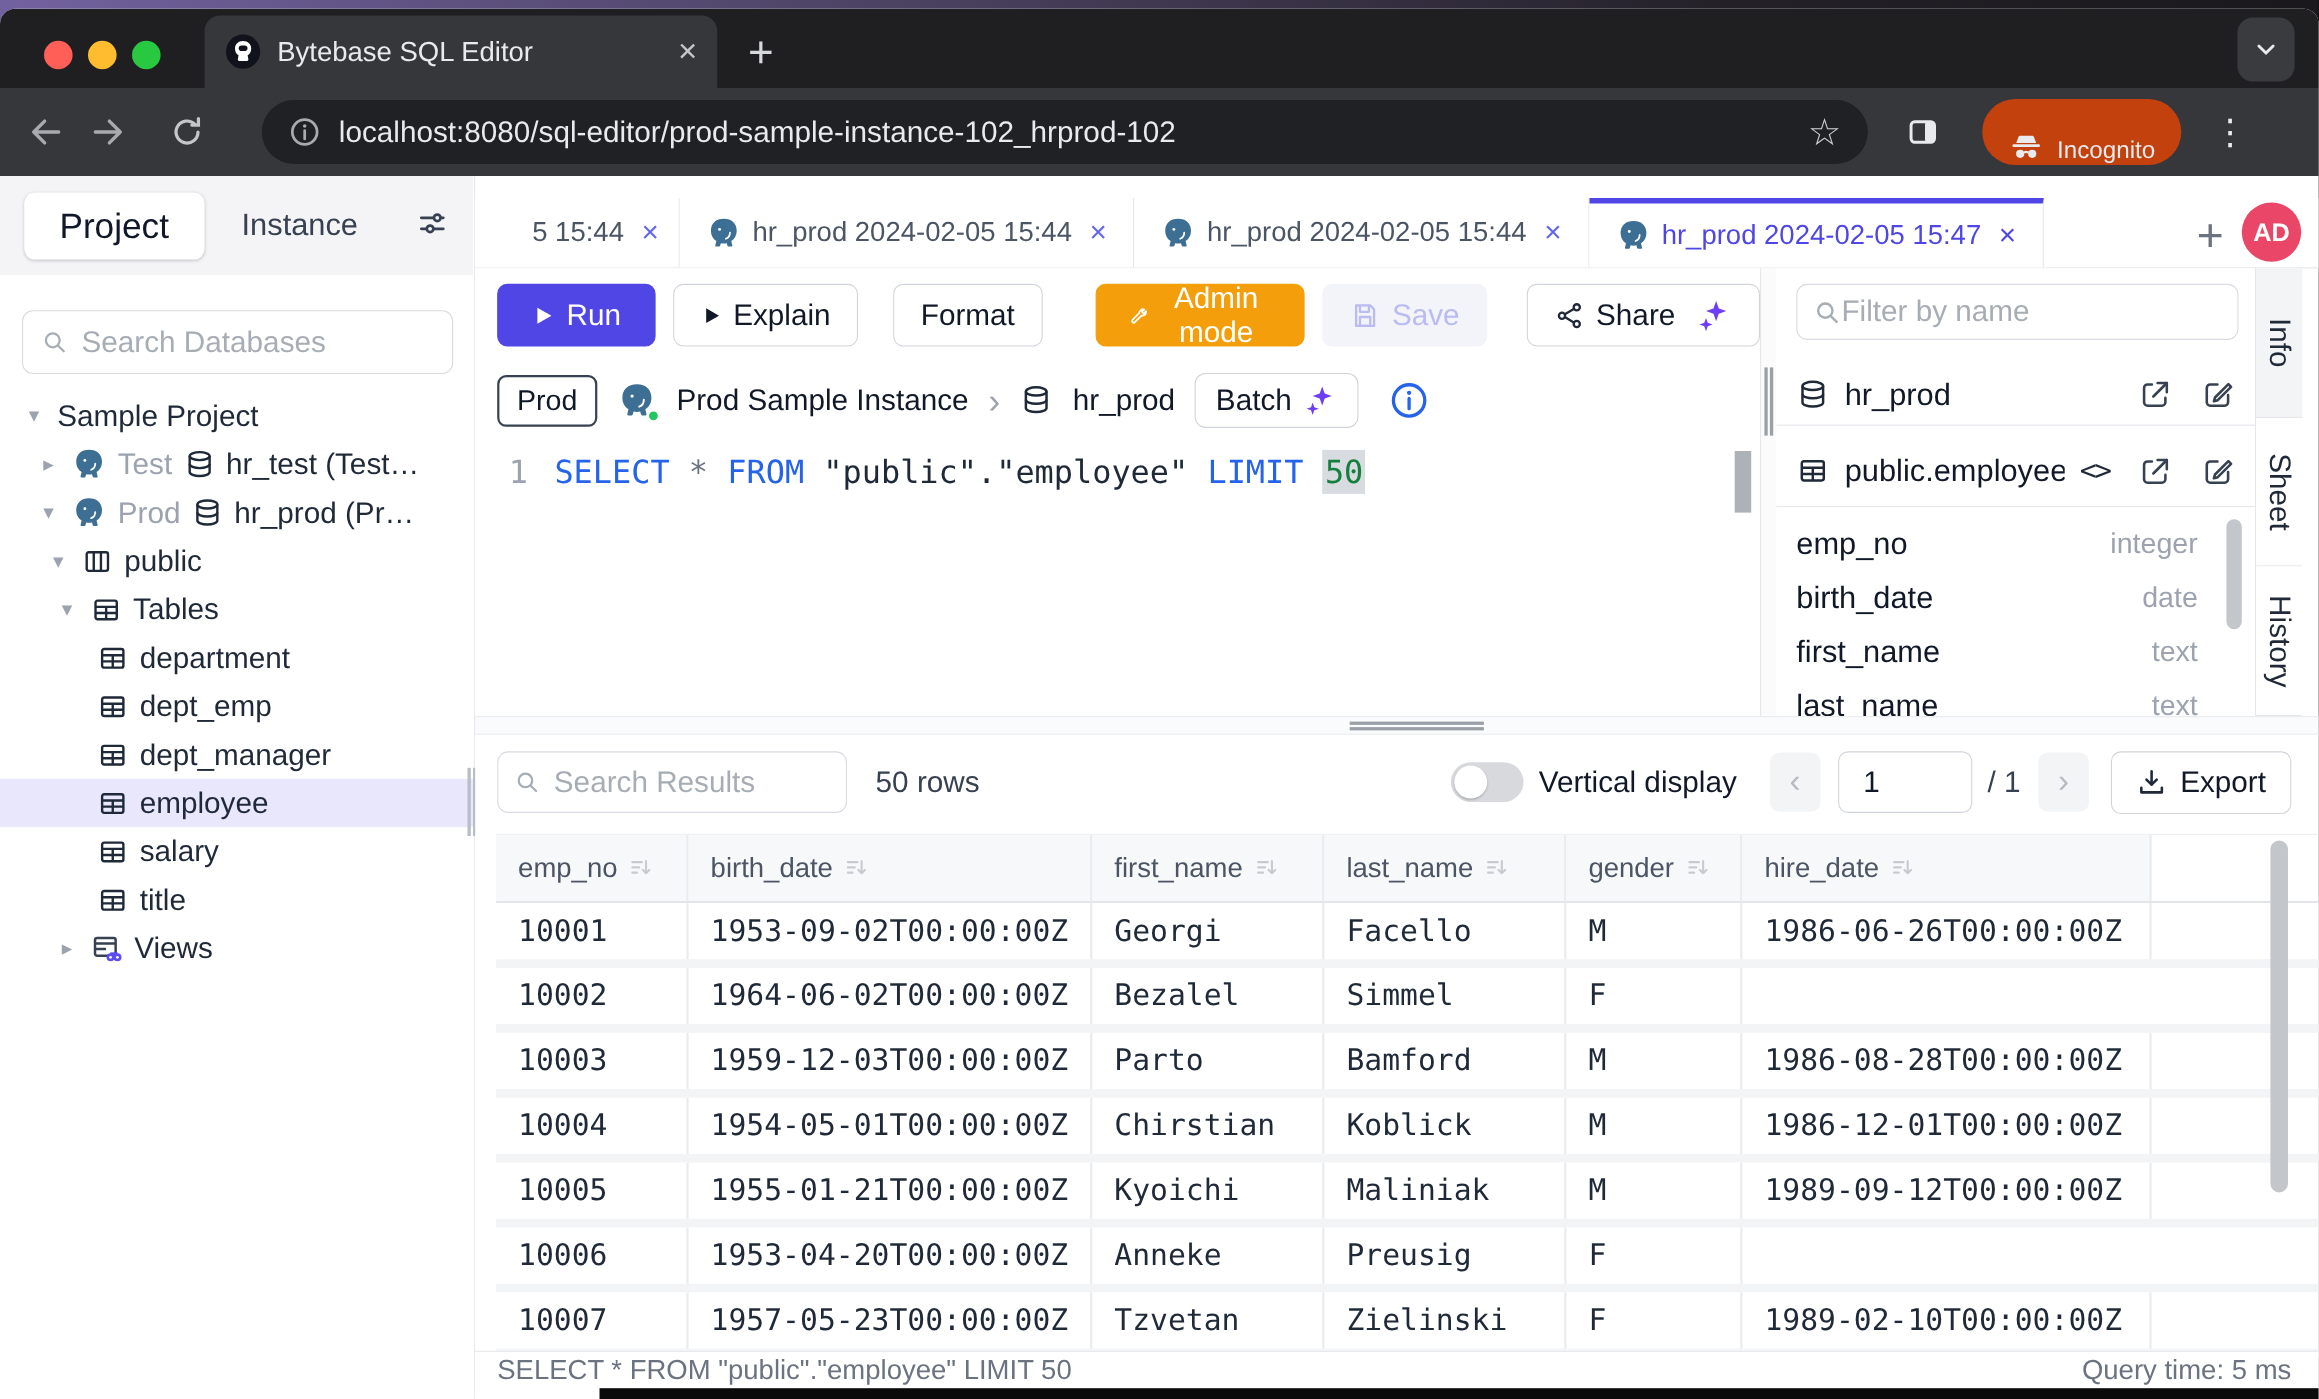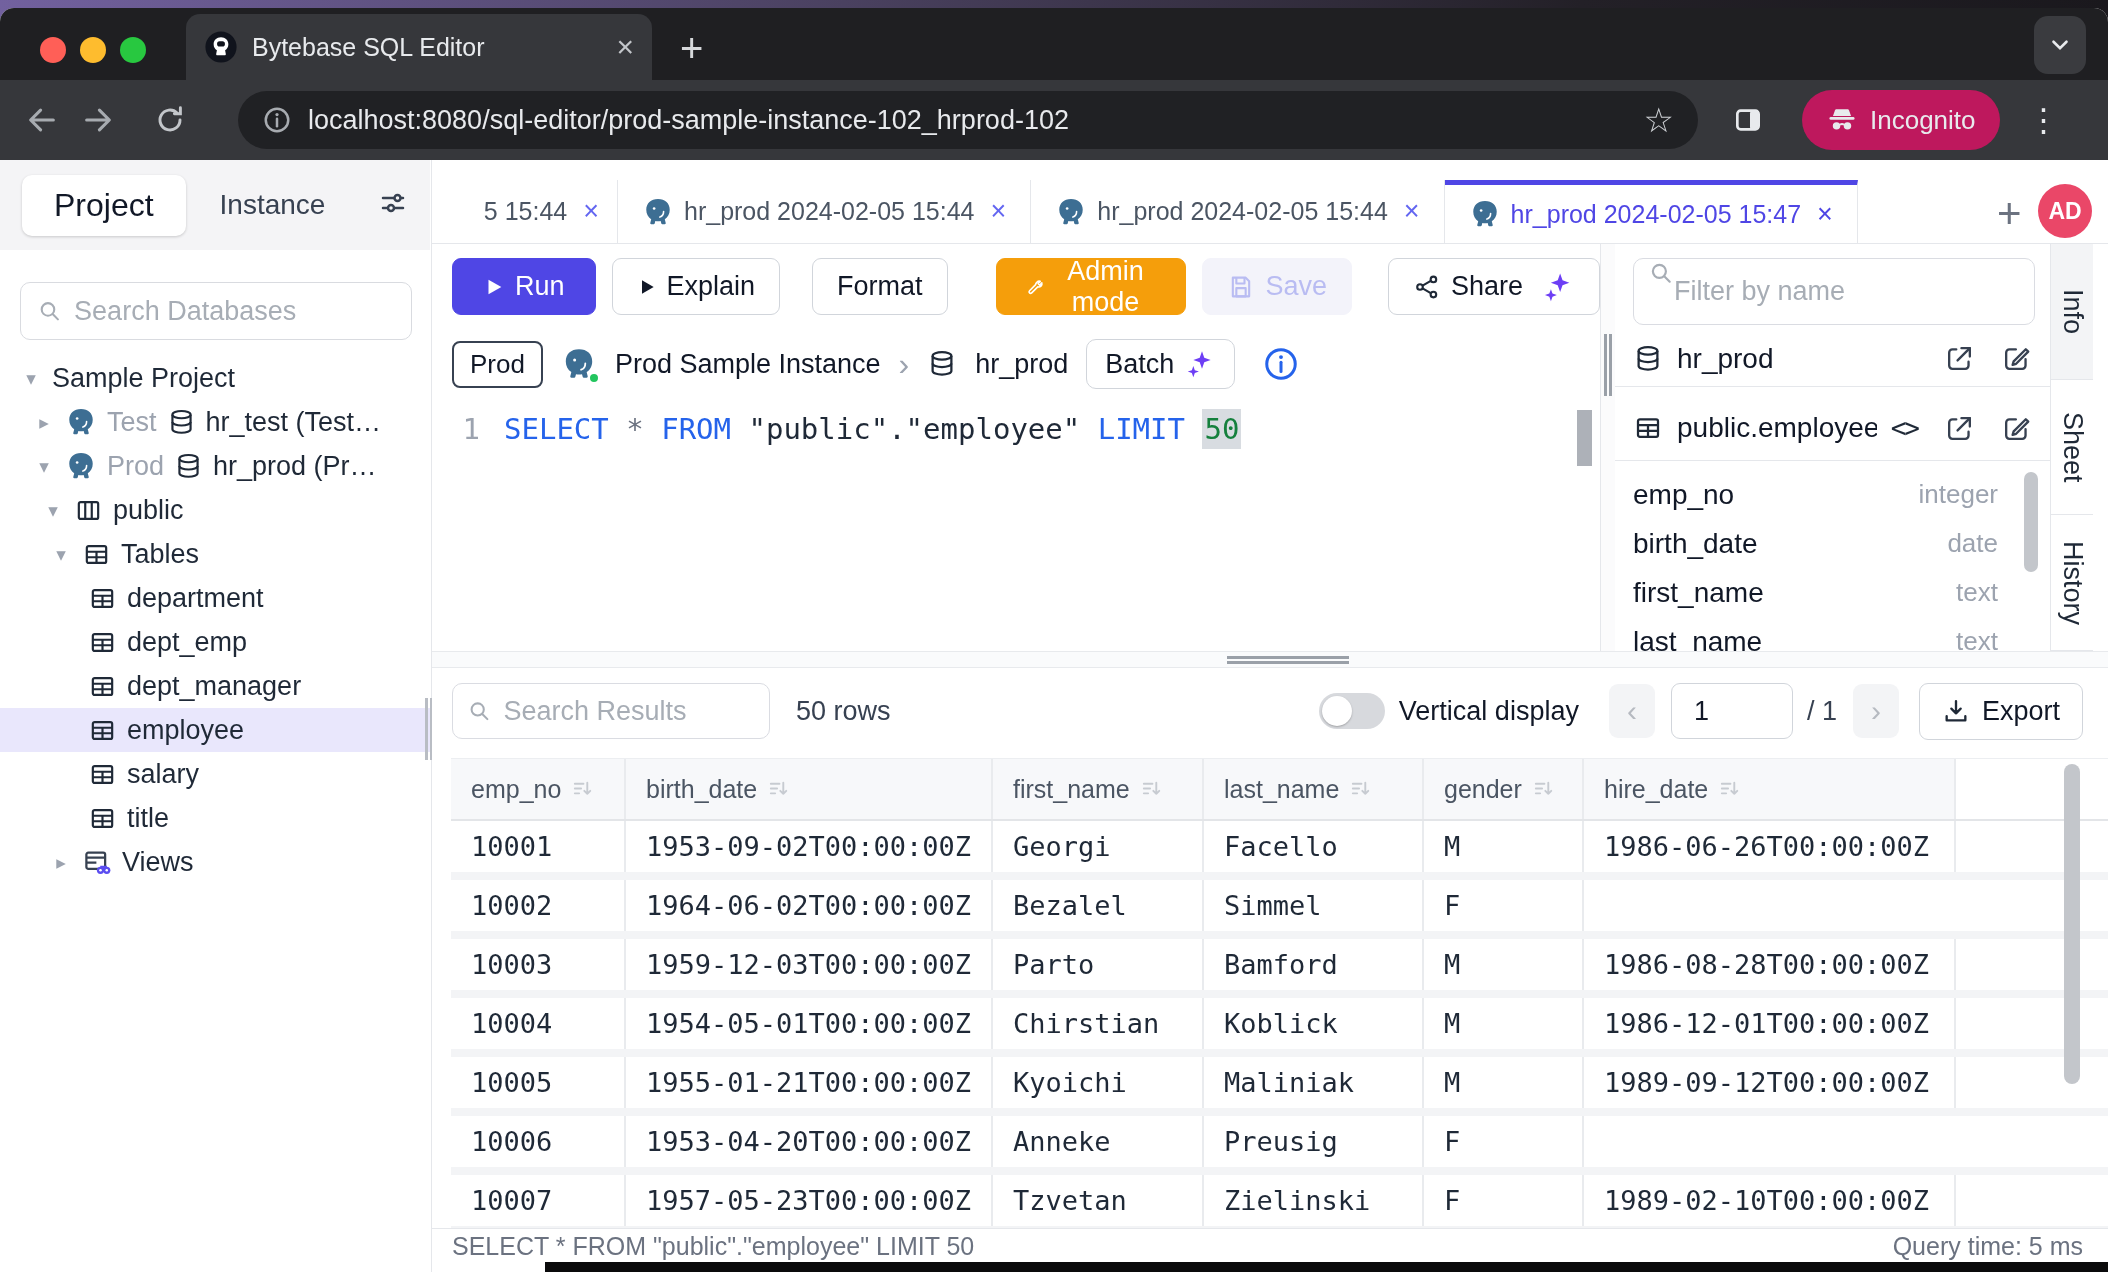--- a/index.html
+++ b/index.html
@@ -20,22 +20,22 @@
   .newtab{position:absolute;left:680px;top:18px;color:#d6d8db;font-size:40px;font-weight:300}
   .tabchev{position:absolute;right:22px;top:8px;width:52px;height:58px;background:#3a3b3f;
     border-radius:14px;display:flex;align-items:center;justify-content:center}
   .chrome-bar{position:absolute;top:72px;left:0;right:0;height:80px;background:#36373b;
     display:flex;align-items:center}
   .navic{display:flex;align-items:center;justify-content:center;width:56px;height:56px}
   .urlpill{display:flex;align-items:center;gap:16px;width:1460px;height:58px;margin-left:40px;
     background:#202124;border-radius:30px;padding:0 24px}
   .urlpill .u{color:#e8eaed;font-size:27px;flex:1;white-space:nowrap;overflow:hidden}
   .star{color:#cdd0d4;font-size:34px}
-  .incog{display:flex;align-items:center;gap:12px;background:#be185d;border-radius:30px;
-    height:60px;padding:0 24px;margin-left:26px;color:#e8eaed;font-size:26px}
+  .incog{display:flex;align-items:flex-end;gap:12px;background:#c2410c;border-radius:30px;
+    height:60px;padding:0 24px;margin-left:26px;color:#e8eaed;font-size:22px}
   .kebab{color:#e8eaed;font-size:32px;margin-left:28px;letter-spacing:0}
 
   
   .app{position:absolute;top:152px;left:0;right:0;bottom:0;background:#fff;color:#1f2937}
 
   
   .leftpanel{position:absolute;top:0;left:0;width:432px;bottom:0;background:#fff;border-right:1px solid #e5e7eb}
   .seg{position:absolute;top:0;left:0;right:1px;height:90px;background:#f4f4f6;
     display:flex;align-items:center;padding:0 22px}
   .seg .pill{background:#fff;border-radius:10px;box-shadow:0 1px 3px rgba(0,0,0,.18);
@@ -93,22 +93,22 @@
   .tok-kw{color:#2563eb}.tok-op{color:#6b7280}.tok-id{color:#1f2937}
   .tok-num-sel{color:#15803d;background:#d8dce1;padding:3px 2px}
   .tok-pl{white-space:pre}
   .ed-scroll{position:absolute;right:8px;top:166px;width:15px;height:56px;background:#adb1b8}
   .vsplit{position:absolute;top:84px;left:1600px;width:15px;height:412px;background:#fbfbfc;border-left:1px solid #e5e7eb}
   .vgrip{position:absolute;top:90px;left:3px;width:8px;height:62px;
     border-left:3px solid #9aa0a8;border-right:3px solid #9aa0a8}
 
   
   .rpanel{position:absolute;top:84px;left:1615px;width:435px;height:412px;background:#fff}
-  .finput{position:absolute;top:14px;left:18px;right:15px;height:67px;border:1px solid #dadce2;
-    border-radius:10px;display:flex;gap:0;padding:0 14px}
+  .finput{position:absolute;top:14px;left:18px;right:15px;height:51px;border:1px solid #dadce2;
+    border-radius:10px;display:flex;align-items:center;gap:0;padding:0 14px}
   .finput input{border:none;outline:none;width:100%;font-size:27px;color:#374151;font-family:"Liberation Sans",sans-serif}
   .finput input::placeholder{color:#a7adb5}
   .objrow{position:absolute;left:0;right:0;display:flex;align-items:center;gap:14px;padding:0 18px;font-size:28px;color:#111827}
   .objrow .nm{white-space:nowrap;overflow:hidden;flex:1}
   .objrow .acts{display:flex;gap:26px;align-items:center;flex:none}
   .code-ic{font-family:"DejaVu Sans Mono",monospace;font-size:26px;color:#1f2937;letter-spacing:-2px}
   .dbrow{top:87px;height:55px}
   .tblrow{top:155px;height:58px}
   .rdiv{position:absolute;left:0;right:0;height:1px;background:#e5e7eb}
   .collist{position:absolute;top:216px;left:0;right:0;bottom:0;overflow:hidden;padding:10px 18px 0 18px}

